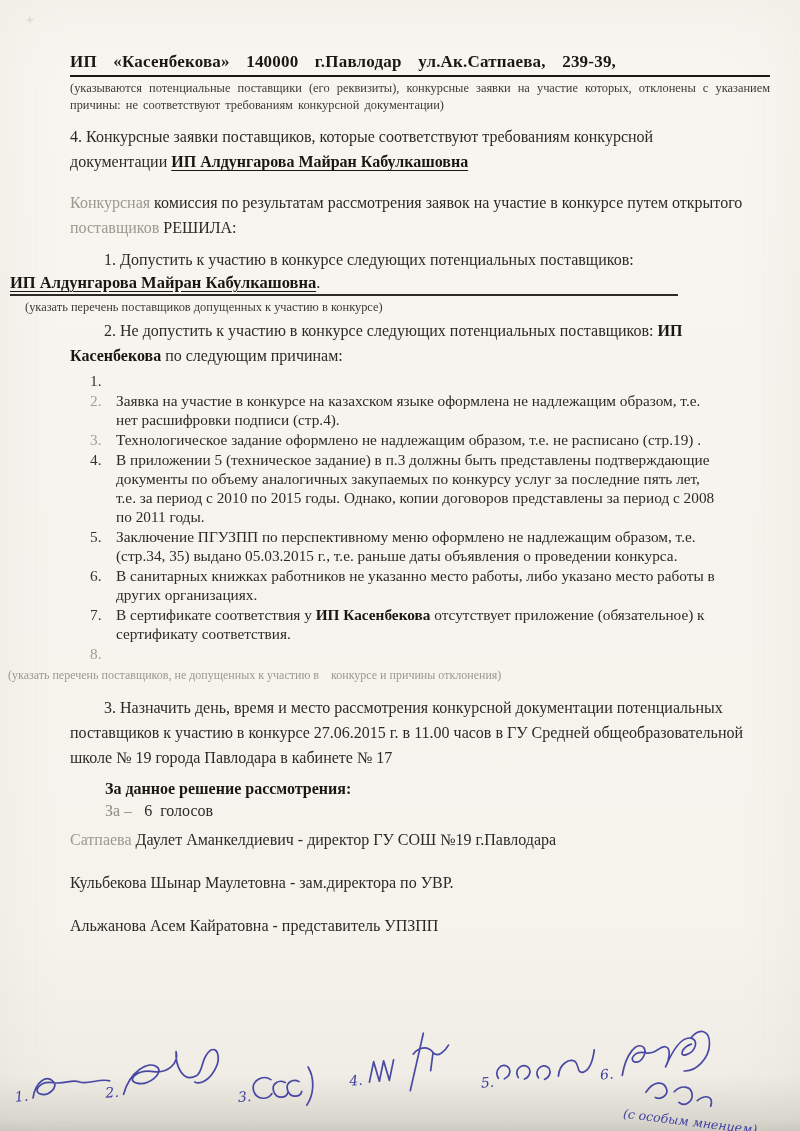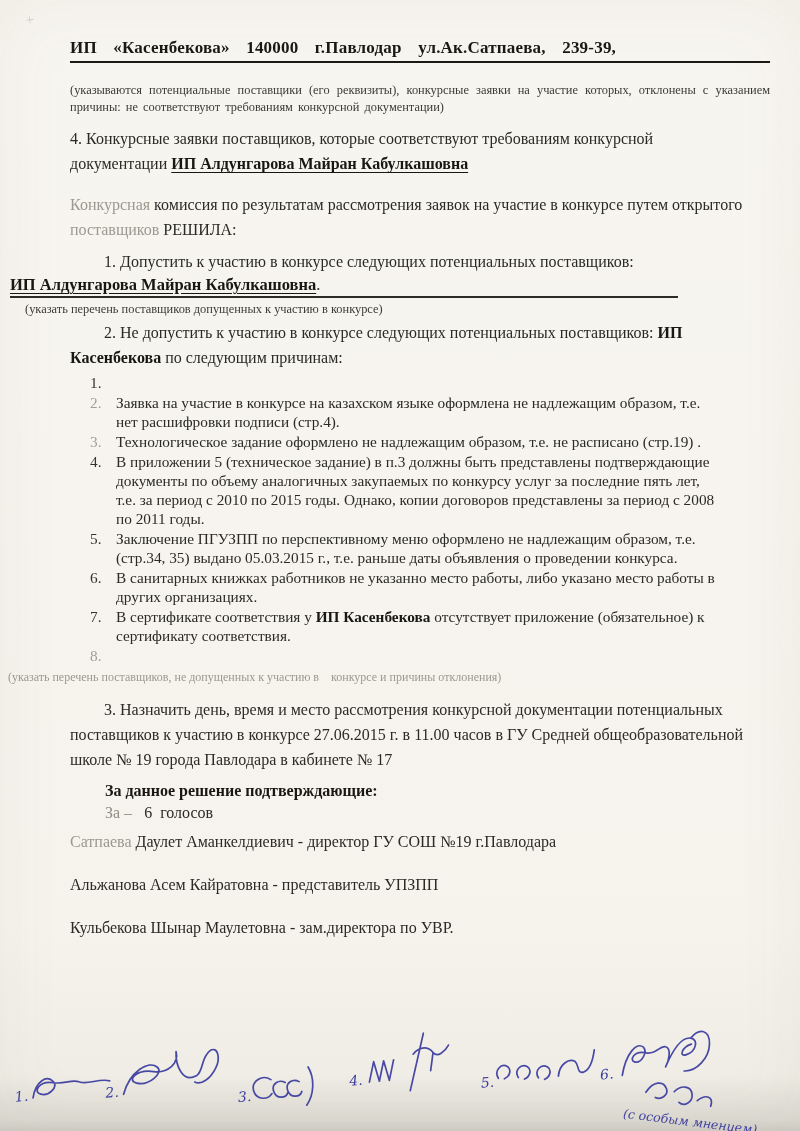--- a/index.html
+++ b/index.html
@@ -3,29 +3,29 @@
 <meta charset="utf-8">
 <style>
   html,body{margin:0;padding:0;background:#e9e7e0;}
   .page{
     position:relative;width:800px;height:1131px;margin:0 auto;overflow:hidden;
     background:linear-gradient(180deg,#f7f5ef 0%,#f5f3ec 82%,#efede5 95%,#dcdad2 99%,#cfcdc5 100%);
     box-shadow:inset 0 0 70px rgba(120,110,90,.06);
     font-family:"Liberation Serif","DejaVu Serif",serif;
     color:#2b2a26;
   }
-  .content{padding:38px 24px 0 70px;}
+  .content{padding:52px 24px 0 70px;}
   .smudge{position:absolute;left:26px;top:12px;color:#c9c7bf;font-size:13px;transform:rotate(38deg);}
   
   .hdr{
     font-weight:bold;font-size:17px;line-height:20px;letter-spacing:.2px;word-spacing:12px;
     width:700px;border-bottom:2px solid #1a1914;padding-bottom:3px;color:#191813;
   }
   .cap{font-size:12.4px;line-height:16.5px;color:#3c3b34;}
-  .cap.justify{text-align:justify;width:700px;margin-top:19px;word-spacing:2px;}
+  .cap.justify{text-align:justify;width:700px;margin-top:3px;word-spacing:2px;}
   .p{font-size:16px;line-height:25px;width:690px;}
   .indent{text-indent:34px;}
   .b{font-weight:bold;color:#181712;}
   .busup{font-weight:bold;color:#181712;text-decoration:underline;text-underline-offset:3px;}
   .sec4{margin-top:11px;width:640px;}
   .cap.allsup{margin-left:105px;margin-top:2px;}
   .resolution{margin-top:16px;}
   .dec1{margin-top:7px;width:700px;}
   .supline{
     margin-left:-60px;width:668px;margin-top:0;
@@ -108,27 +108,27 @@
       <div class="ritem">
           <div class="rnum faded">8.</div>
         </div>
     </div>
 
     <div class="cap rejected faded">(указать перечень поставщиков, не допущенных к участию в    конкурсе и причины отклонения)</div>
 
     <div class="p indent sec3">3. Назначить день, время и место рассмотрения конкурсной документации потенциальных поставщиков к участию в конкурсе 27.06.2015 г. в 11.00 часов в ГУ Средней общеобразовательной школе № 19 города Павлодара в кабинете № 17</div>
 
 
-    <div class="votehead">За данное решение подтверждающие:</div>
+    <div class="votehead">За данное решение рассмотрения:</div>
     <div class="voteline"><span class="vfaded">За –</span><span>   6  голосов</span></div>
 
     <div class="members">
       <p class="mline"><span class="faded">Сатпаева</span><span> Даулет Аманкелдиевич - директор ГУ СОШ №19 г.Павлодара</span></p>
+      <p class="mline"><span>Кульбекова Шынар Маулетовна  - зам.директора по УВР.</span></p>
       <p class="mline"><span>Альжанова Асем Кайратовна - представитель УПЗПП</span></p>
-      <p class="mline"><span>Кульбекова Шынар Маулетовна  - зам.директора по УВР.</span></p>
     </div>
   </div>
 
   <div class="sigs">
     <svg width="800" height="113" viewBox="0 0 800 113">
       <g transform="translate(12,52) rotate(-6)">
         <text class="signum" x="0" y="32">1.</text>
         <path class="scrib" d="M18 30 C22 14 34 8 40 16 C44 22 34 30 26 27 C18 24 26 13 40 17 C52 20 58 15 66 19 C74 23 86 17 96 21"></path>
       </g>
       <g transform="translate(102,36) rotate(-5)">

